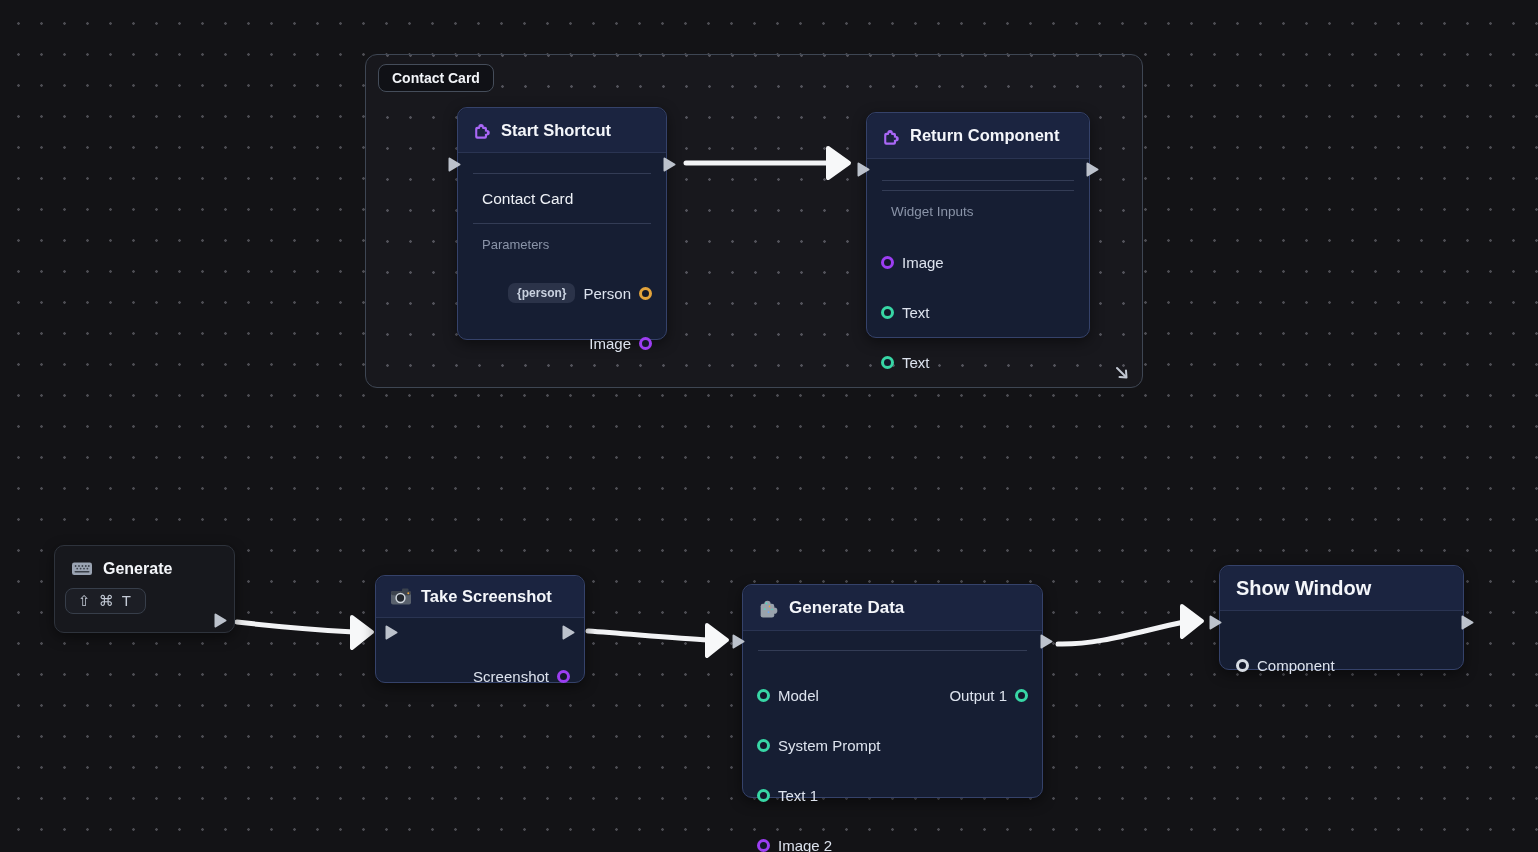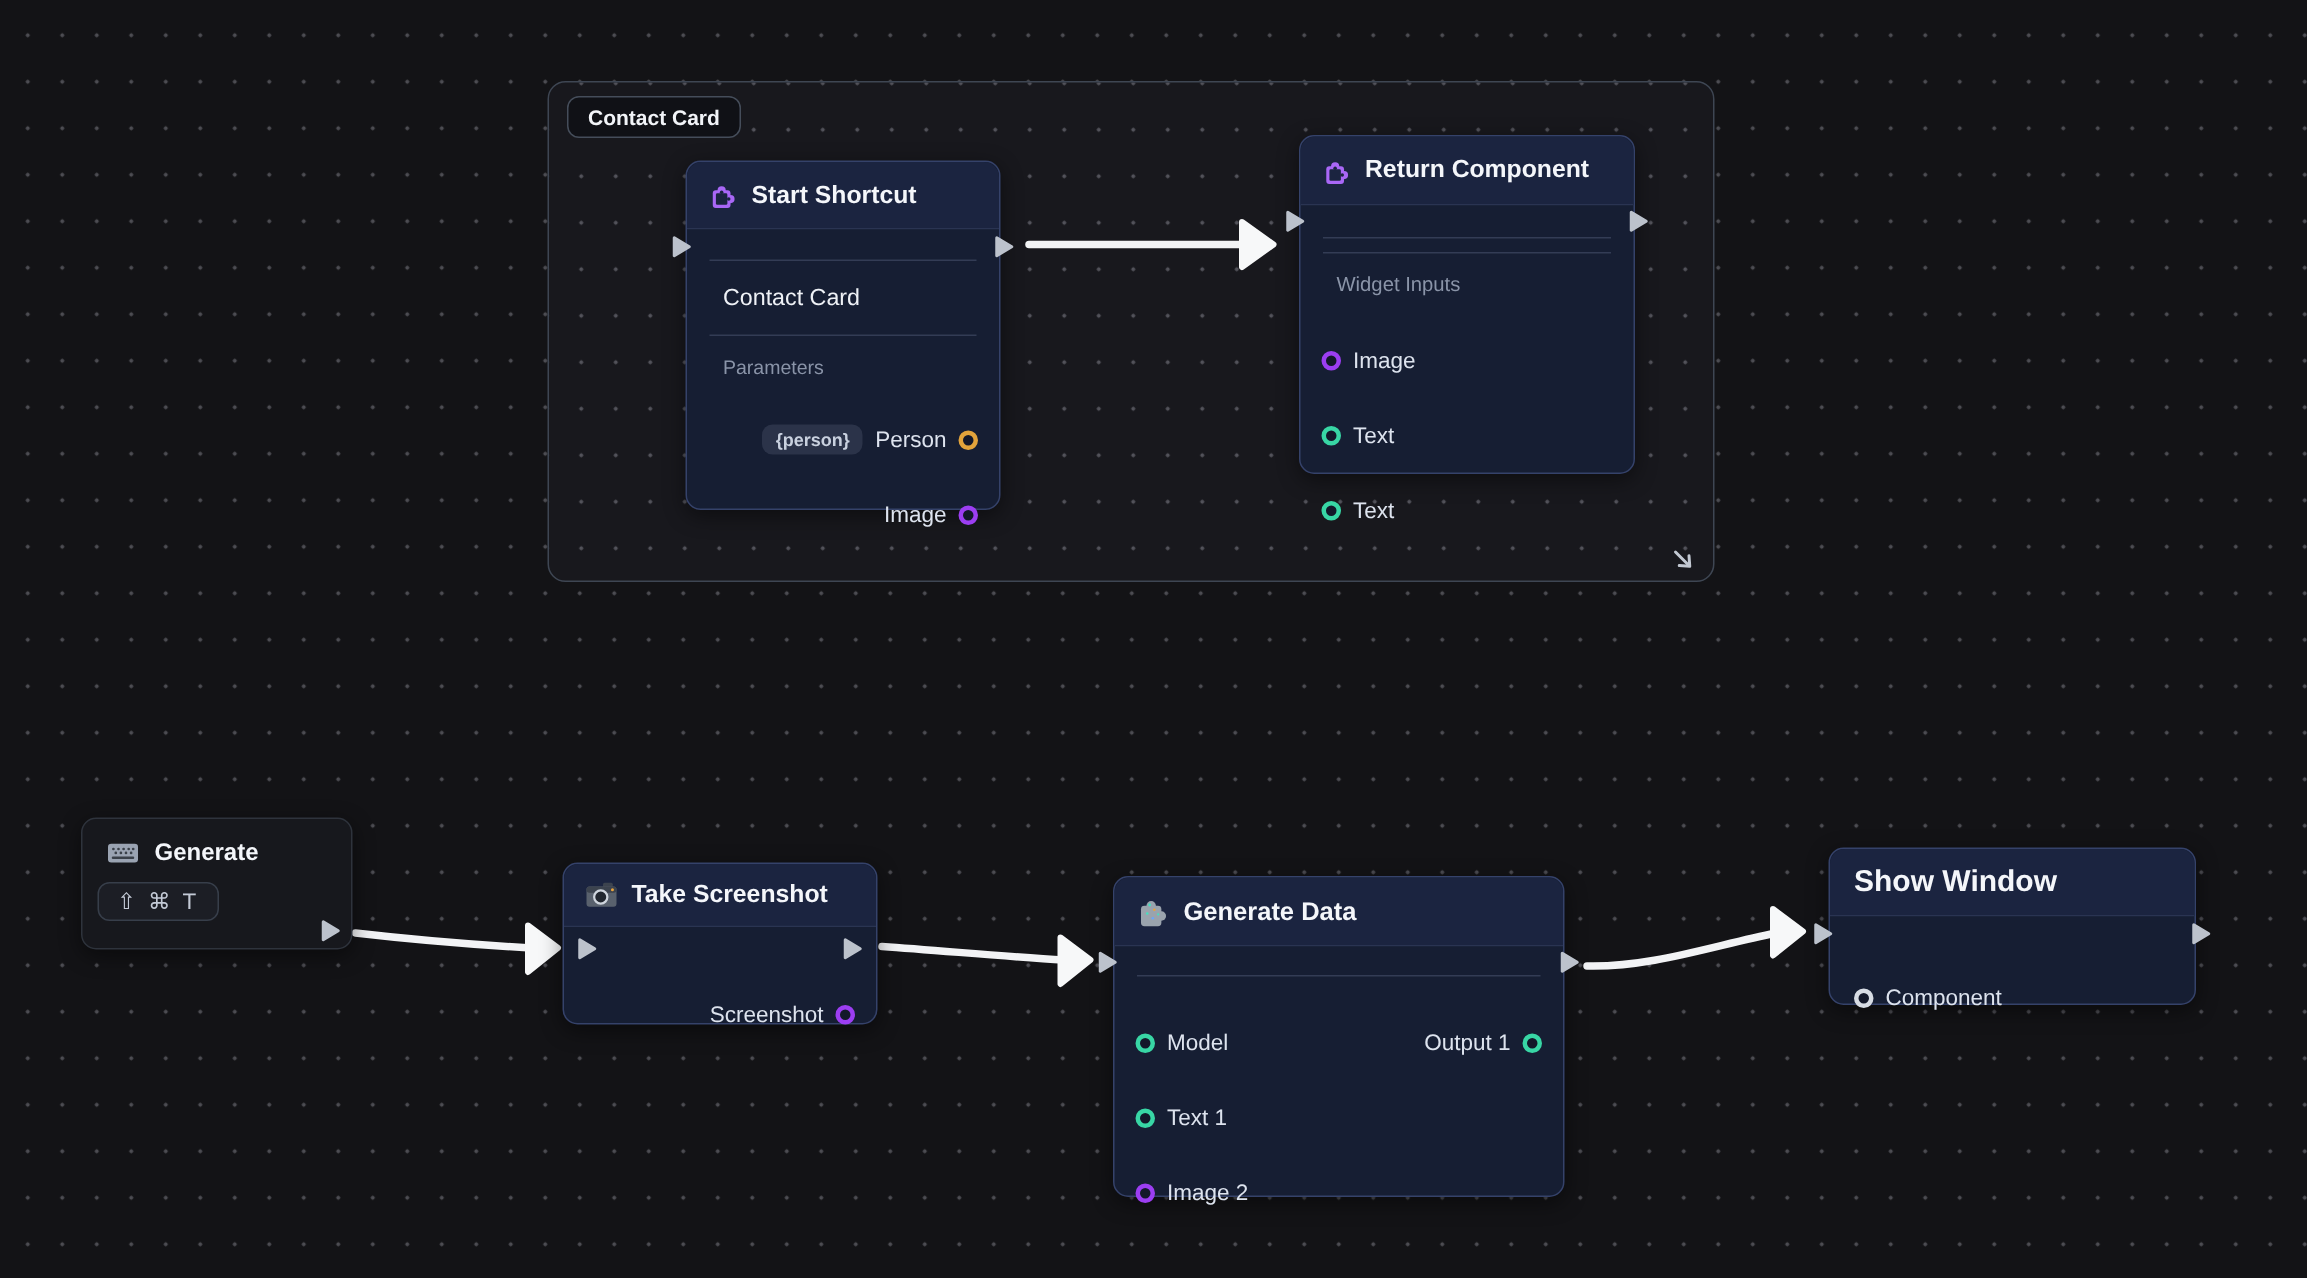--- a/index.html
+++ b/index.html
@@ -125,21 +125,21 @@
         <span>Person</span>
         <span class="port-ring c-orange"></span>
       </div>
       <div class="row" style="justify-content:flex-end;">
         <span>Image</span>
         <span class="port-ring c-purple"></span>
       </div>
     </div>
   </div>
 
-  <div class="node" style="left:866px;top:90px;width:224px;height:226px;">
+  <div class="node" style="left:866px;top:112px;width:224px;height:226px;">
     <div class="node-header" style="height:46px;">
       <svg width="20" height="20" viewBox="0 0 22 22">
         <g fill="#a967f6">
           <rect x="3.5" y="7.5" width="13" height="13" rx="2.2"></rect>
           <circle cx="10" cy="7.5" r="3"></circle>
           <circle cx="16.5" cy="14" r="3"></circle>
         </g>
         <g fill="#1b2440">
           <rect x="5.8" y="9.8" width="8.4" height="8.4" rx="1"></rect>
           <circle cx="10" cy="9" r="1.3"></circle>
@@ -271,20 +271,24 @@
           <span class="port-ring c-teal"></span>
           <span>Model</span>
         </span>
         <span style="display:flex;align-items:center;gap:8px;">
           <span>Output 1</span>
           <span class="port-ring c-teal"></span>
         </span>
       </div>
       <div class="row">
         <span class="port-ring c-teal"></span>
+        <span>System Prompt</span>
+      </div>
+      <div class="row">
+        <span class="port-ring c-teal"></span>
         <span>Text 1</span>
       </div>
       <div class="row">
         <span class="port-ring c-purple"></span>
         <span>Image 2</span>
       </div>
     </div>
   </div>
 
   <div class="node" style="left:1219px;top:565px;width:245px;height:105px;">

